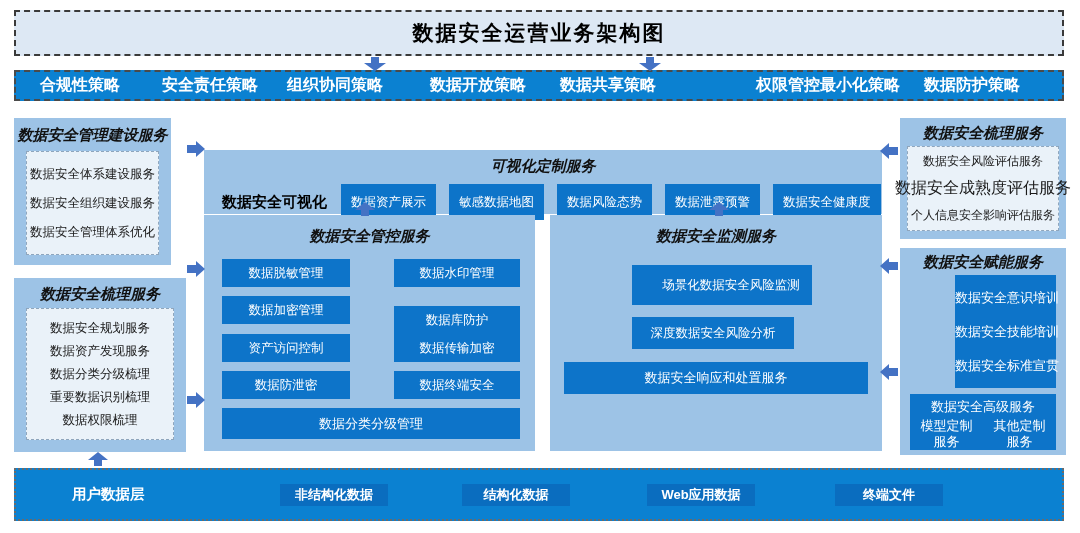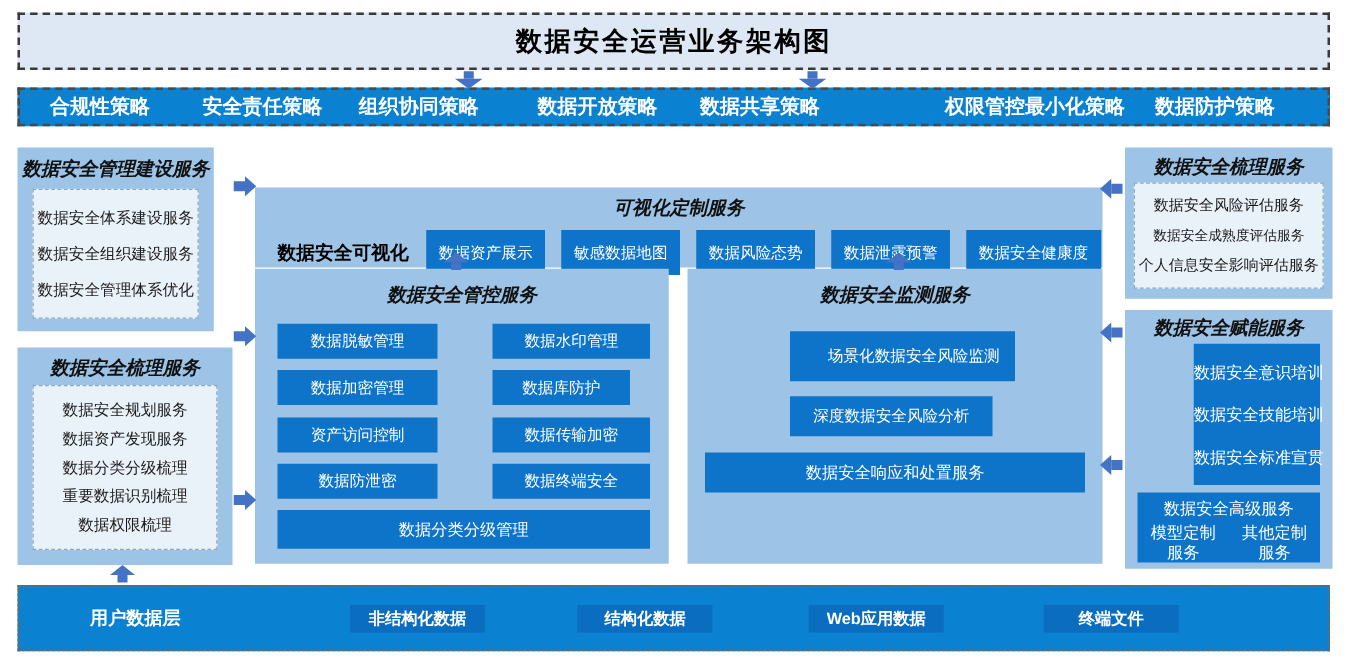--- a/index.html
+++ b/index.html
@@ -122,38 +122,38 @@
     </div>
   </div>
 
   <div class="panel" style="left:204px;top:215px;width:331px;height:236px;">
     <div class="panel-title" style="top:12px;">数据安全管控服务</div>
     <span class="chip" style="left:18px;top:44px;width:128px;height:28px;">数据脱敏管理</span>
     <span class="chip" style="left:18px;top:81px;width:128px;height:28px;">数据加密管理</span>
     <span class="chip" style="left:18px;top:119px;width:128px;height:28px;">资产访问控制</span>
     <span class="chip" style="left:18px;top:156px;width:128px;height:28px;">数据防泄密</span>
     <span class="chip" style="left:190px;top:44px;width:126px;height:28px;">数据水印管理</span>
-    <span class="chip" style="left:190px;top:81px;width:110px;height:28px;">数据库防护</span>
+    <span class="chip" style="left:190px;top:91px;width:126px;height:28px;">数据库防护</span>
     <span class="chip" style="left:190px;top:119px;width:126px;height:28px;">数据传输加密</span>
     <span class="chip" style="left:190px;top:156px;width:126px;height:28px;">数据终端安全</span>
     <span class="chip" style="left:18px;top:193px;width:298px;height:31px;font-size:13px;">数据分类分级管理</span>
   </div>
 
   <div class="panel" style="left:550px;top:215px;width:332px;height:236px;">
     <div class="panel-title" style="top:12px;">数据安全监测服务</div>
     <span class="chip" style="left:82px;top:50px;width:162px;height:40px;padding-left:18px;">场景化数据安全风险监测</span>
     <span class="chip" style="left:82px;top:102px;width:162px;height:32px;">深度数据安全风险分析</span>
     <span class="chip" style="left:14px;top:147px;width:304px;height:32px;font-size:13px;">数据安全响应和处置服务</span>
   </div>
 
   <div class="panel" style="left:900px;top:118px;width:166px;height:121px;">
     <div class="panel-title" style="top:6px;">数据安全梳理服务</div>
     <div class="dashed-inner" style="left:7px;right:7px;top:28px;bottom:8px;">
       <span class="itm" style="margin:4px 0;font-size:12px;">数据安全风险评估服务</span>
-      <span class="itm" style="margin:4px 0;font-size:11px;">数据安全成熟度评估服务</span>
+      <span class="itm" style="margin:4px 0;font-size:16px;">数据安全成熟度评估服务</span>
       <span class="itm" style="margin:4px 0;font-size:12px;">个人信息安全影响评估服务</span>
     </div>
   </div>
 
   <div class="panel" style="left:900px;top:248px;width:166px;height:207px;">
     <div class="panel-title" style="top:5px;">数据安全赋能服务</div>
     <div class="enable-block" style="top:27px;height:113px;display:flex;flex-direction:column;justify-content:center;margin-left:45px;">
       <span class="eitm" style="margin:8px 0;">数据安全意识培训</span>
       <span class="eitm" style="margin:8px 0;">数据安全技能培训</span>
       <span class="eitm" style="margin:8px 0;">数据安全标准宣贯</span>

